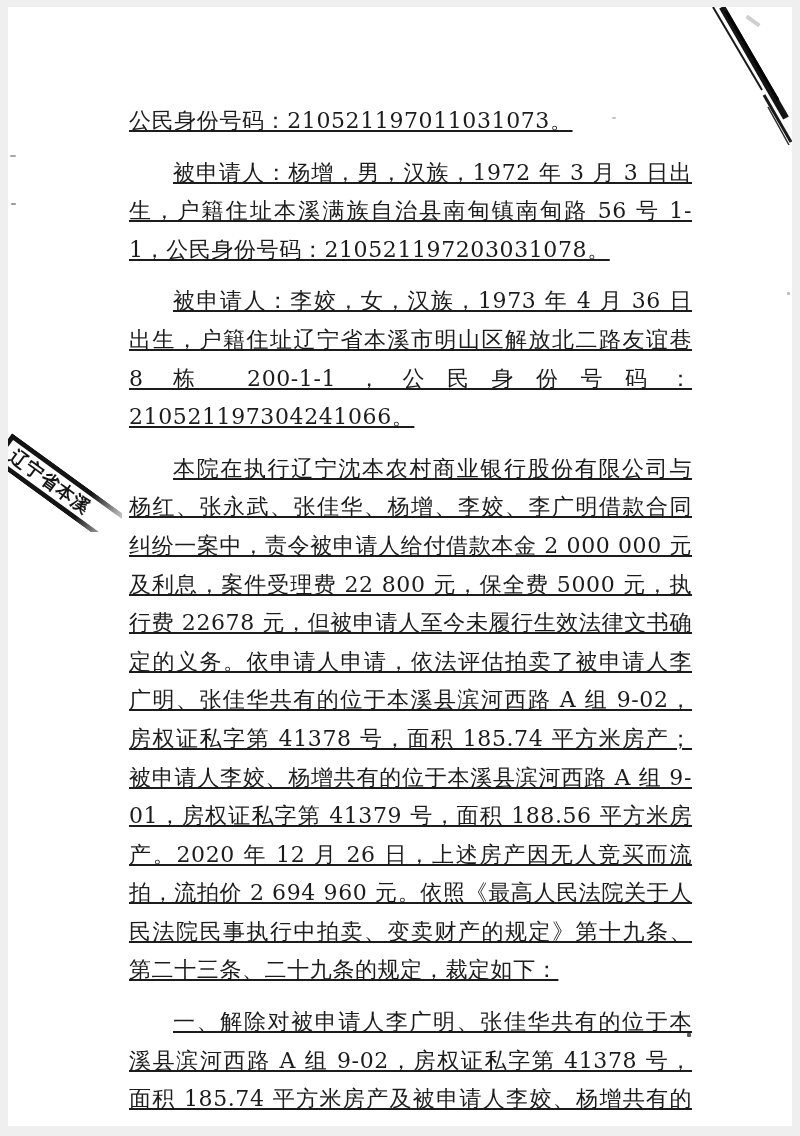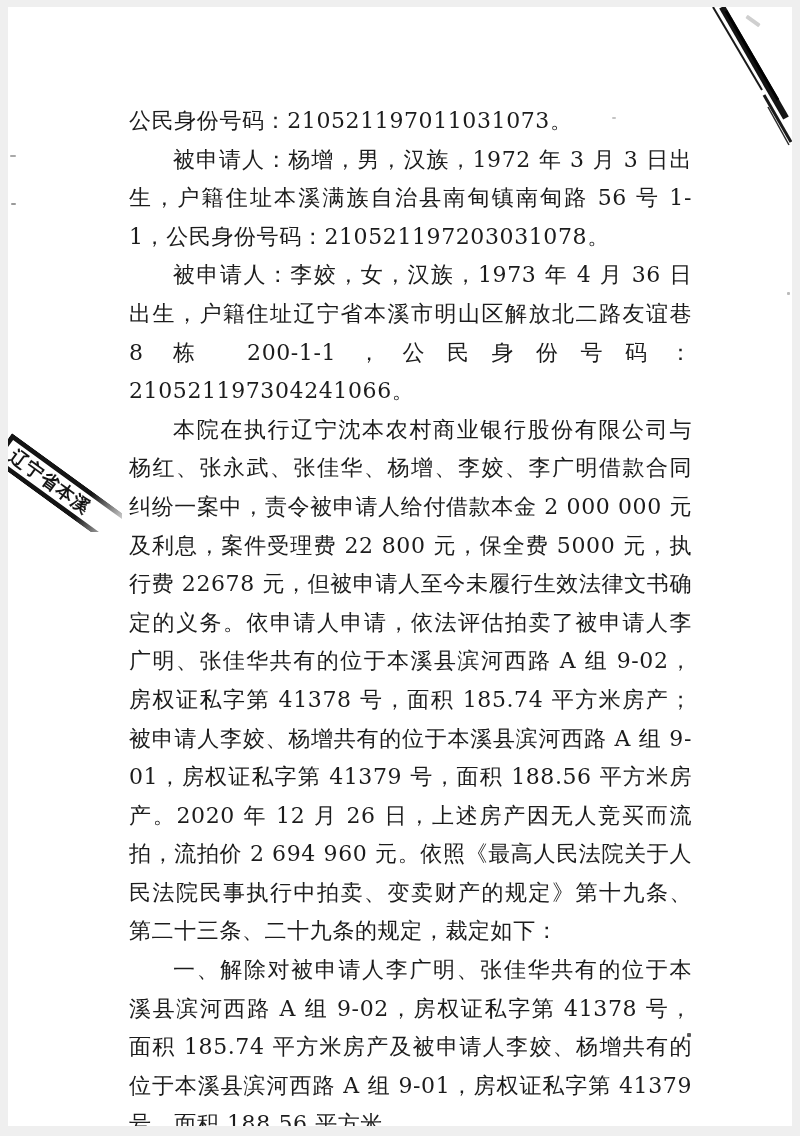--- a/index.html
+++ b/index.html
@@ -20,22 +20,22 @@
   .doc-body {
     position: absolute;
     left: 121px; top: 95px;
     width: 563px;
     color: #1c1c1c;
     font-size: 22px;
     line-height: 38.6px;
     letter-spacing: 0.6px;
     text-align: justify;
   }
-  .para { margin: 0; text-justify: inter-ideograph; }
-  .para.indent { text-indent: 2em; }
+  .para { margin: 0; text-justify: inter-ideograph; text-decoration: underline; }
+  .para.indent { text-indent: 2em; margin-top: 13px; }
 
   
   .stamp-wrap {
     position: absolute;
     left: 0; top: 415px;
     width: 114px; height: 110px;
     overflow: hidden;
   }
   .stamp {
     position: absolute;

